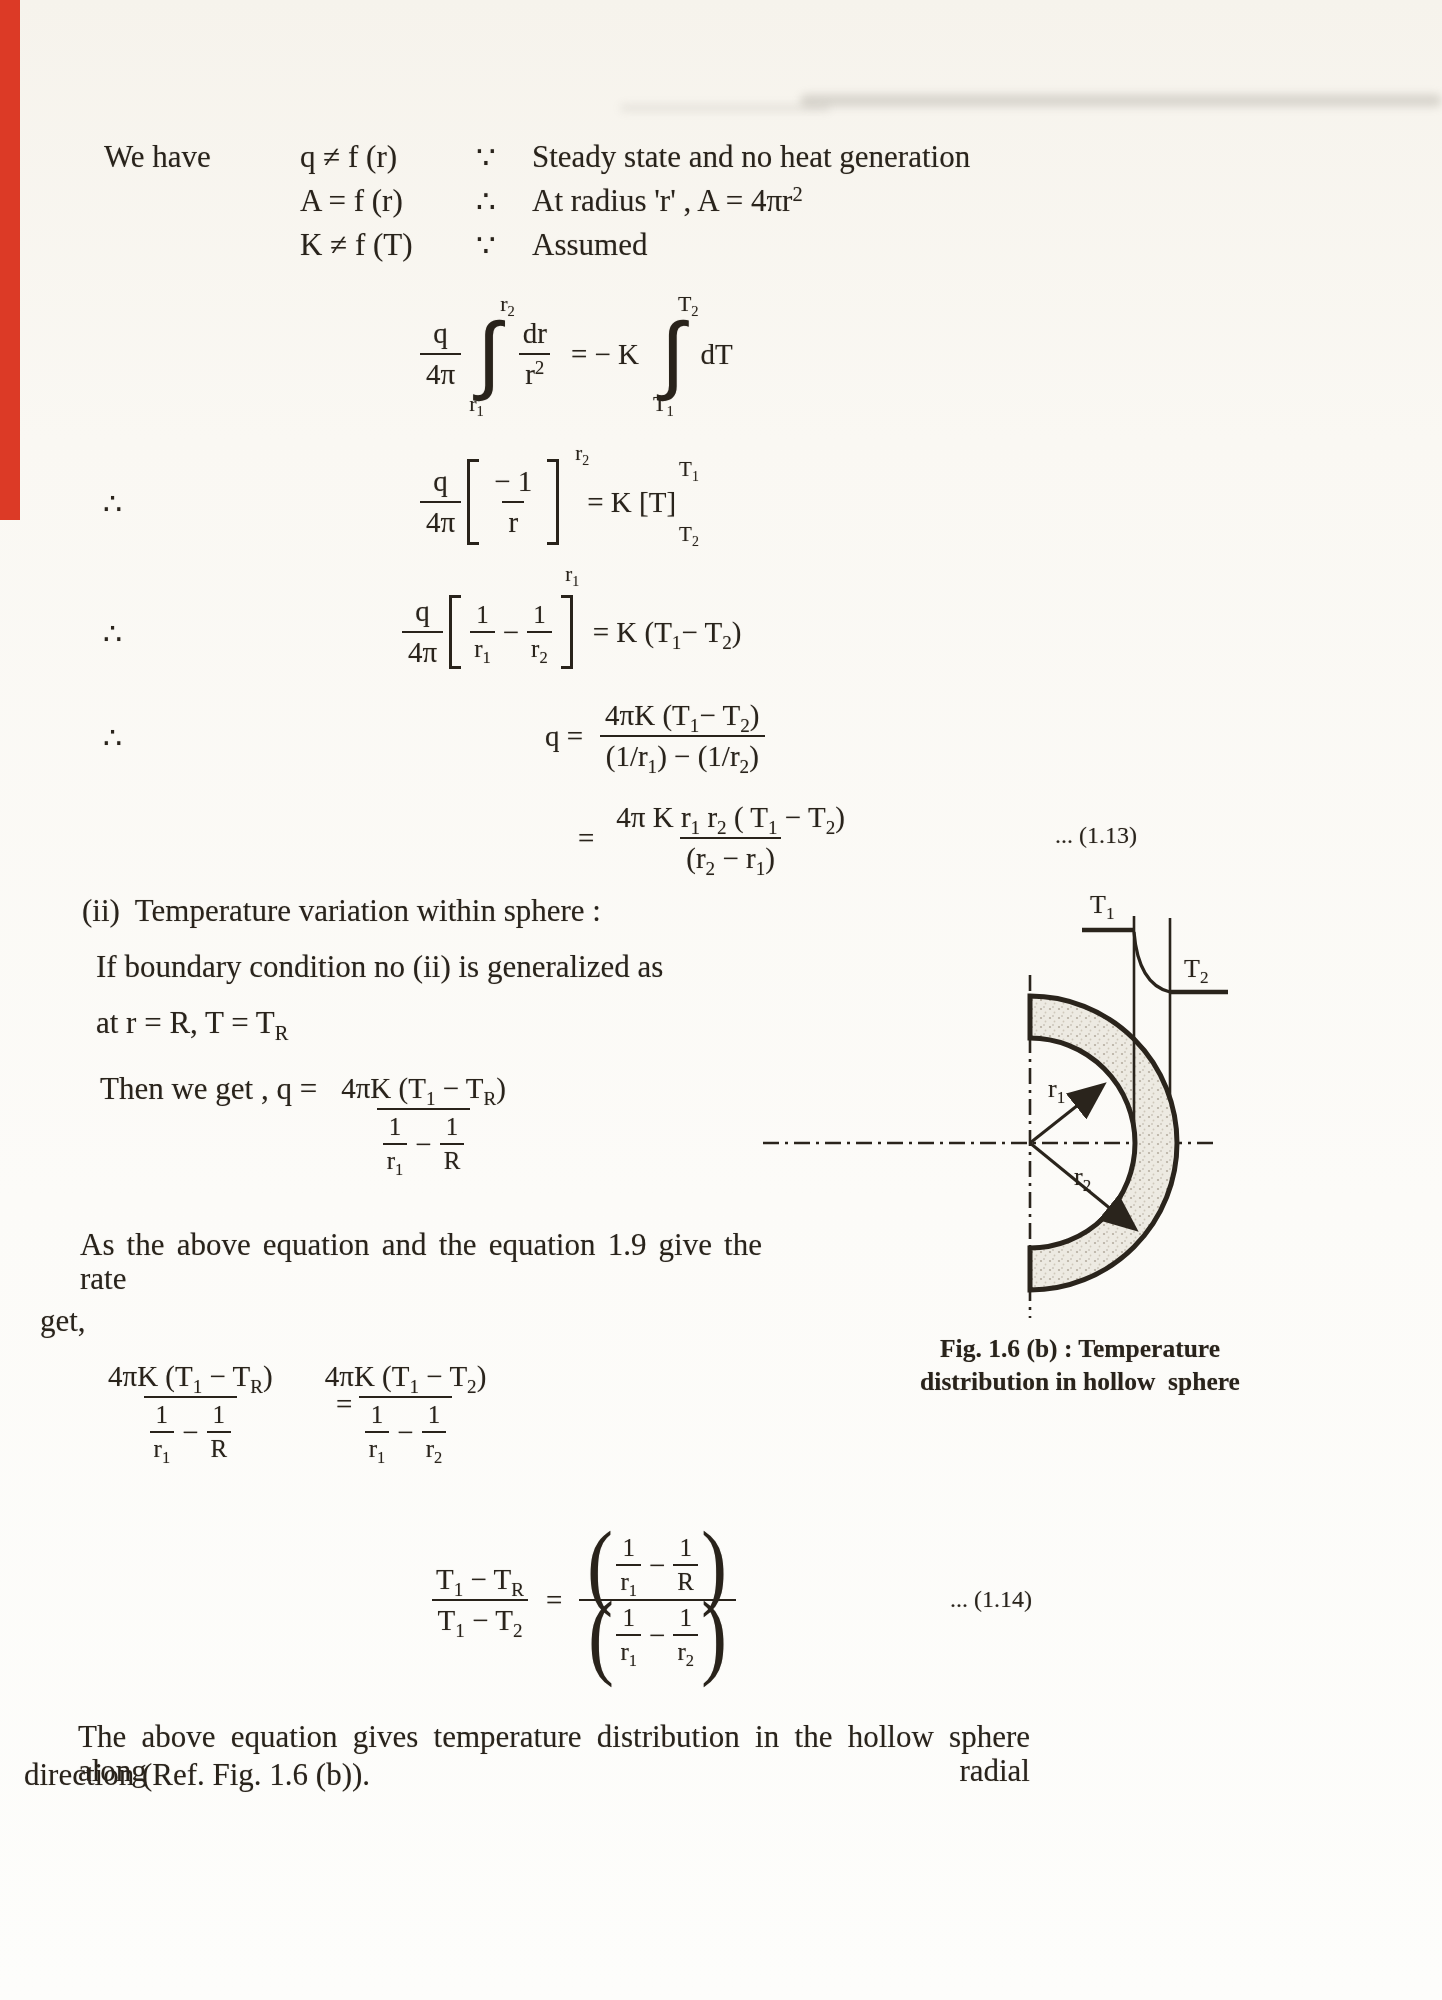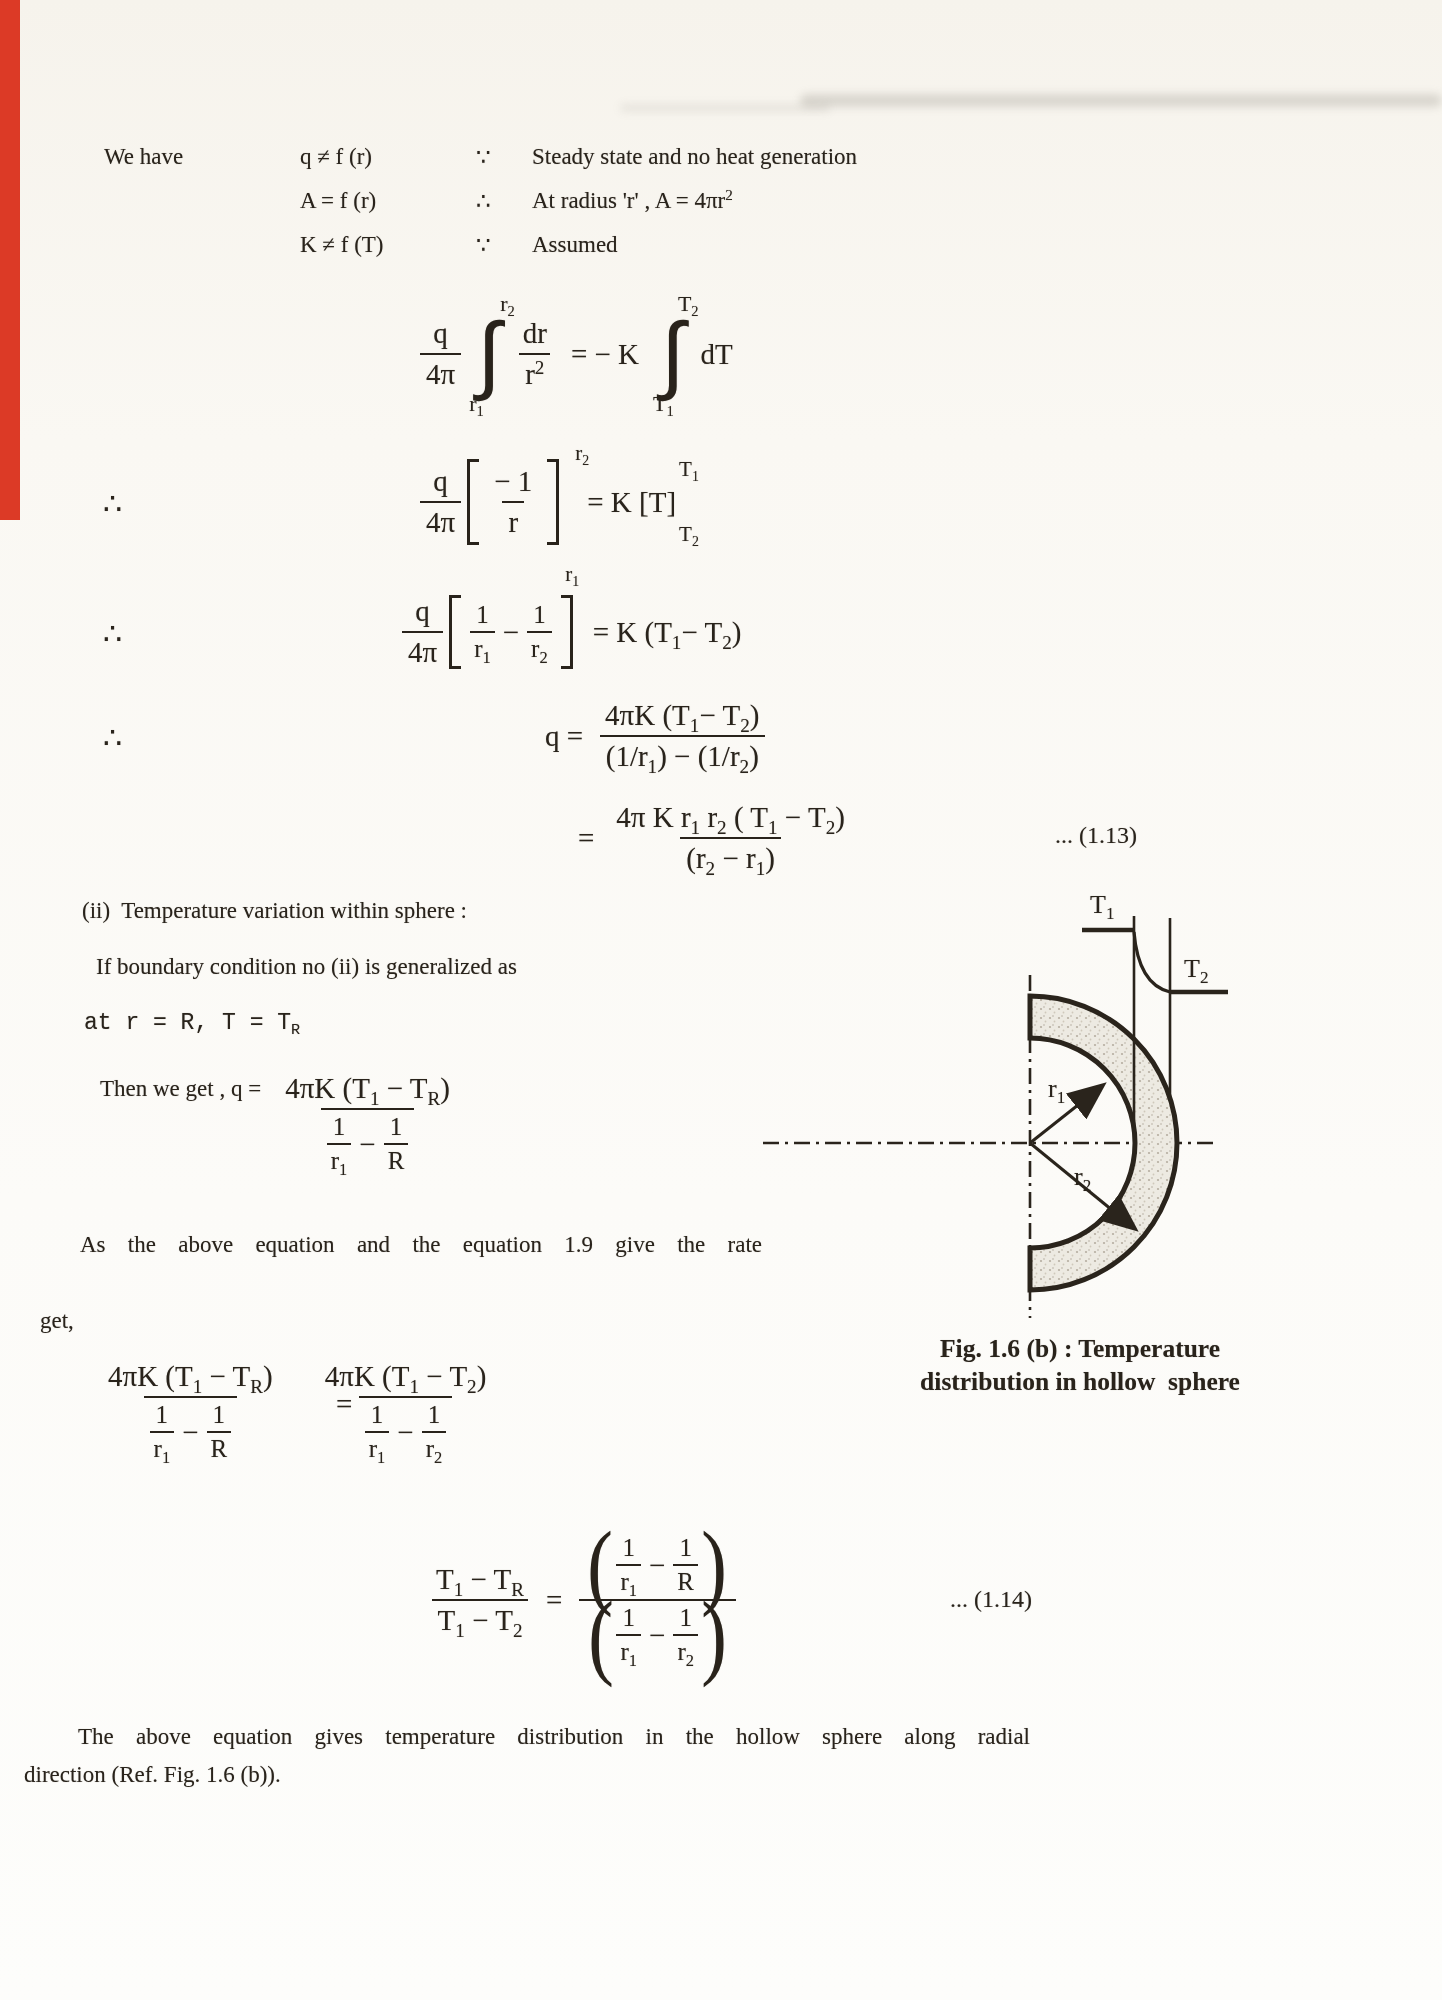--- a/index.html
+++ b/index.html
@@ -3,21 +3,21 @@
 <meta charset="utf-8">
 <style>
   :root{ --ink:#29231b; }
   html,body{margin:0;padding:0;}
   body{width:1442px;height:2000px;font-family:"Liberation Serif","DejaVu Serif",serif;color:var(--ink);}
   #page{position:relative;width:1442px;height:2000px;overflow:hidden;
         background:linear-gradient(180deg,#f6f3ec 0%,#faf8f3 22%,#fcfbf8 60%,#fdfdfb 100%);
         text-shadow:0 0 1px rgba(41,35,27,.32);}
   .abs{position:absolute;}
   .row{display:flex;align-items:center;}
-  .txt{font-size:23px;line-height:34px;}
+  .txt{font-size:31px;line-height:34px;}
   .math{font-size:29px;}
   sub{font-size:66%;vertical-align:-0.34em;line-height:0;}
   sup{font-size:66%;vertical-align:0.5em;line-height:0;}
   .jl{text-align:justify;text-align-last:justify;}
   .pre{white-space:pre;}
   
   .frac{display:inline-flex;flex-direction:column;align-items:center;vertical-align:middle;}
   .frac>.num{padding:0 6px 3px;}
   .frac>.den{border-top:2.6px solid var(--ink);padding:3px 6px 0;}
   .frac>.den.comp, .frac>.num.comp{display:inline-flex;align-items:center;gap:8px;}
@@ -159,21 +159,21 @@
     <span>=</span>
     <span class="frac">
       <span class="num">4π K r<sub>1</sub> r<sub>2</sub> ( T<sub>1</sub> − T<sub>2</sub>)</span>
       <span class="den">(r<sub>2</sub> − r<sub>1</sub>)</span>
     </span>
   </div>
   <div class="abs tag" style="left:1055px;top:822px;">... (1.13)</div>
 
   <div class="abs txt pre" style="left:82px;top:894px;">(ii)  Temperature variation within sphere :</div>
   <div class="abs txt" style="left:96px;top:950px;">If boundary condition no (ii) is generalized as</div>
-  <div class="abs txt" style="left:84px;top:1006px;font-family:Liberation Mono, monospace;">at r = R, T = T<sub>R</sub></div>
+  <div class="abs txt" style="left:96px;top:1006px;">at r = R, T = T<sub>R</sub></div>
 
   <div class="abs row math" style="left:100px;top:1072px;align-items:flex-start;">
     <span class="txt" style="">Then we get , q =</span>
     <span class="frac" style="margin-left:18px;">
       <span class="num">4πK (T<sub>1</sub> − T<sub>R</sub>)</span>
       <span class="den comp">
         <span class="frac fs">
           <span class="num">1</span>
           <span class="den">r<sub>1</sub></span>
         </span>

